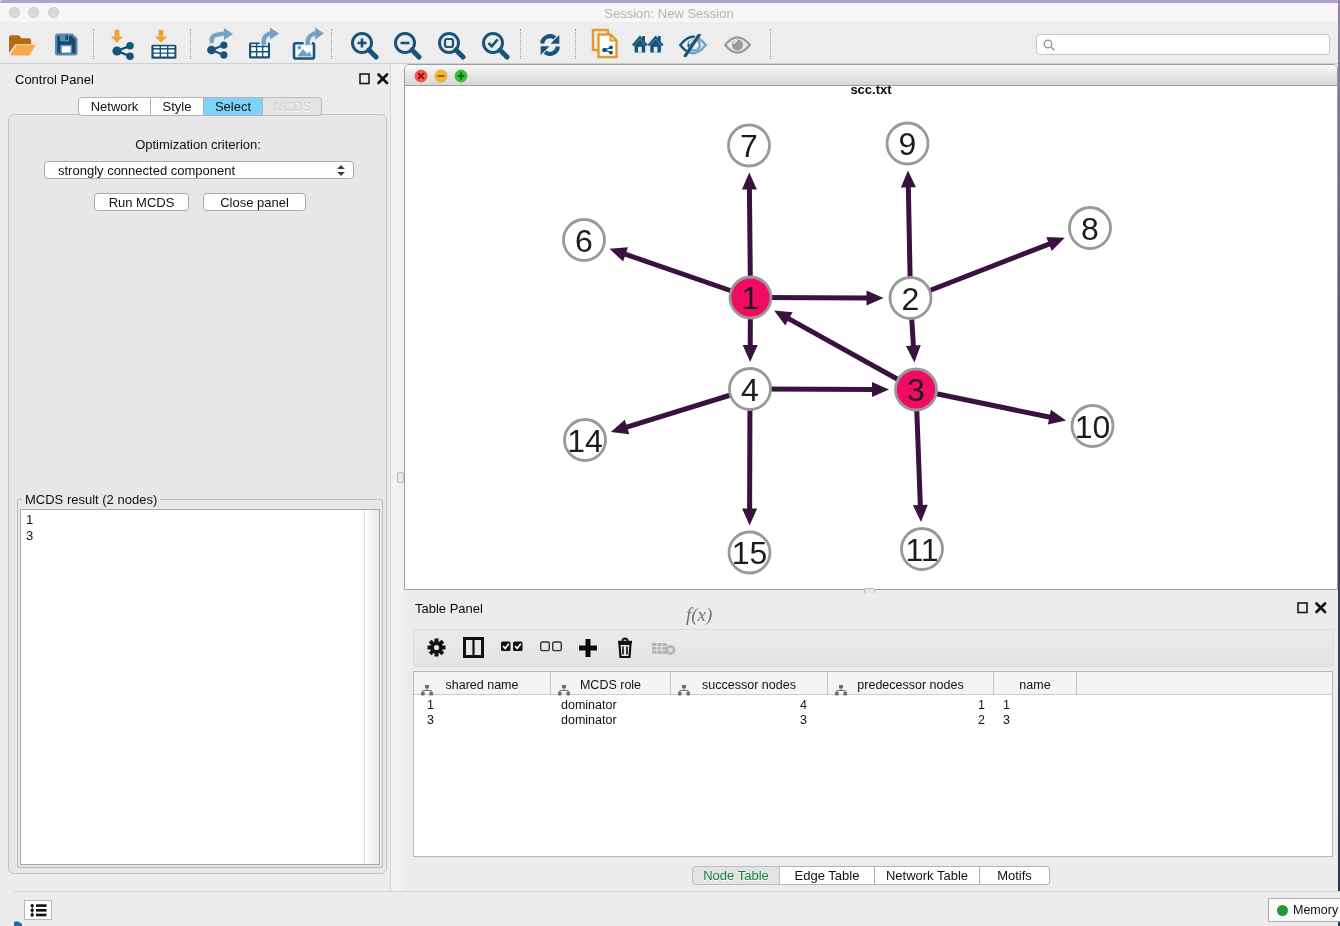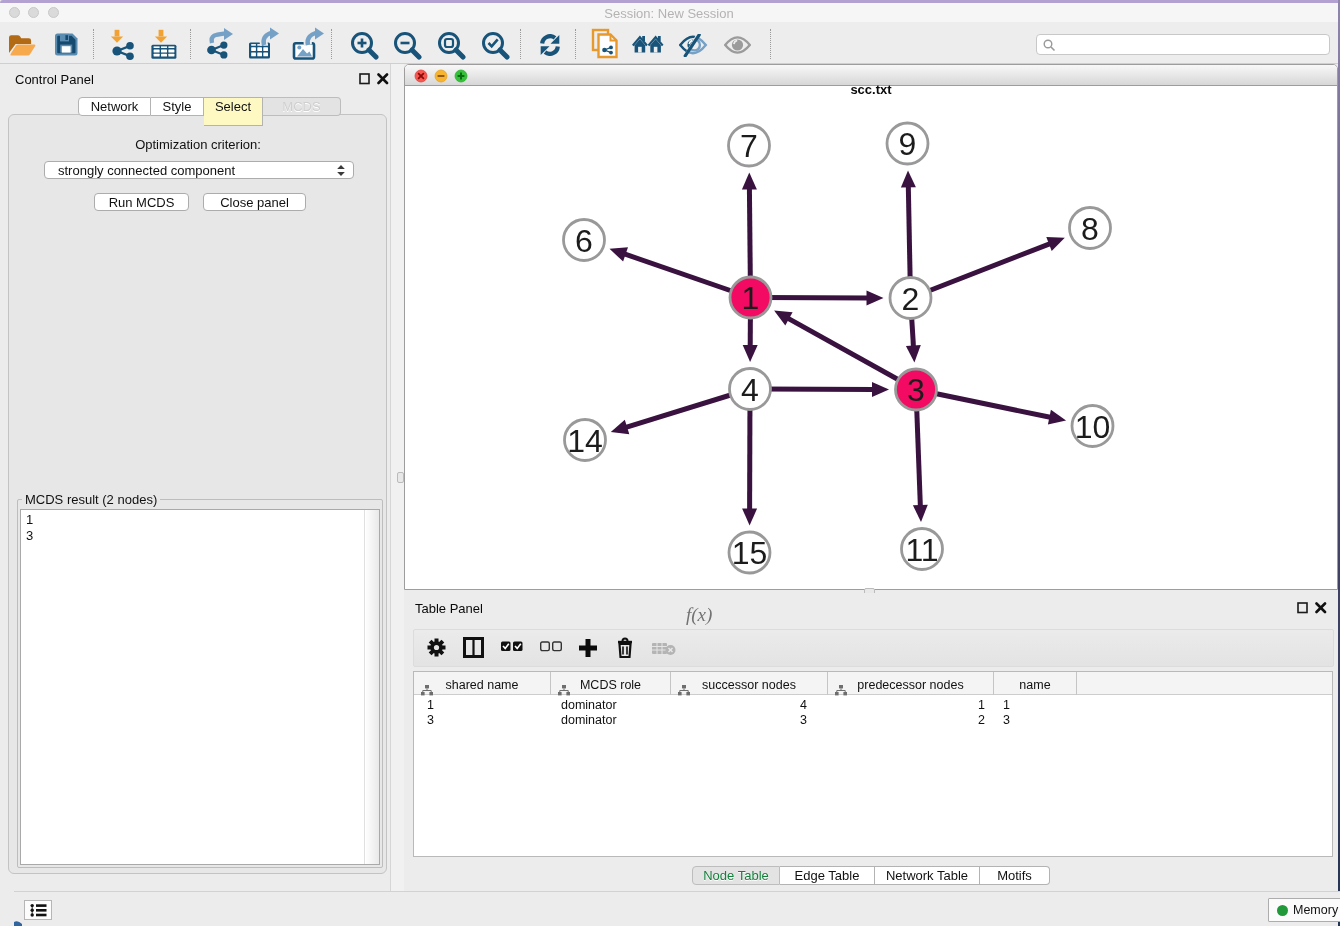--- a/index.html
+++ b/index.html
@@ -198,22 +198,22 @@
         <line x1="19.5" y1="1.5" x2="28" y2="10"></line>
         <line x1="28" y1="1.5" x2="19.5" y2="10"></line>
       </g>
     </svg>
 
   <div class="abs" style="left:8px;top:50px;width:379px;height:760px;background:#e7e7e7;border:1px solid #c3c3c3;border-radius:6px"></div>
 
   <div class="abs" style="left:78px;top:33px;height:19px;font-size:13px">
     <div style="float:left;width:73px;height:19px;line-height:18px;text-align:center;background:#fff;border:1px solid #b3b3b3;border-radius:4px 0 0 4px">Network</div>
     <div style="float:left;width:53px;height:19px;line-height:18px;text-align:center;background:#fff;border:1px solid #b3b3b3;border-left:none">Style</div>
-    <div style="float:left;width:59px;height:29px;line-height:18px;text-align:center;background:#fef9c3;border:1px solid #b3b3b3;border-left:none">Select</div>
-    <div style="float:left;width:78px;height:19px;line-height:18px;text-align:center;background:#e3e3e3;border:1px solid #bdbdbd;border-left:none;border-radius:0 4px 4px 0;color:#cfcfcf;text-shadow:0 1px 0 #fff">MCDS</div>
+    <div style="float:left;width:59px;height:19px;line-height:18px;text-align:center;background:#7dd3fc;border:1px solid #b3b3b3;border-left:none">Select</div>
+    <div style="float:left;width:59px;height:19px;line-height:18px;text-align:center;background:#e3e3e3;border:1px solid #bdbdbd;border-left:none;border-radius:0 4px 4px 0;color:#cfcfcf;text-shadow:0 1px 0 #fff">MCDS</div>
   </div>
   <div class="abs" style="left:44px;top:97px;width:310px;height:18px;background:#fff;border:1px solid #acacac;border-radius:4px">
     <div class="t13" style="padding:1px 0 0 13px">strongly connected component</div>
     <svg width="10" height="12" viewBox="0 0 10 12" style="position:absolute;right:7px;top:3px">
         <polygon points="5,0 8.8,4 1.2,4" fill="#3a3a3a"></polygon>
         <polygon points="5,11 8.8,7 1.2,7" fill="#3a3a3a"></polygon>
       </svg>
   </div>
 
   <div class="abs t13" style="left:0;top:73px;width:396px;text-align:center">Optimization criterion:</div>

